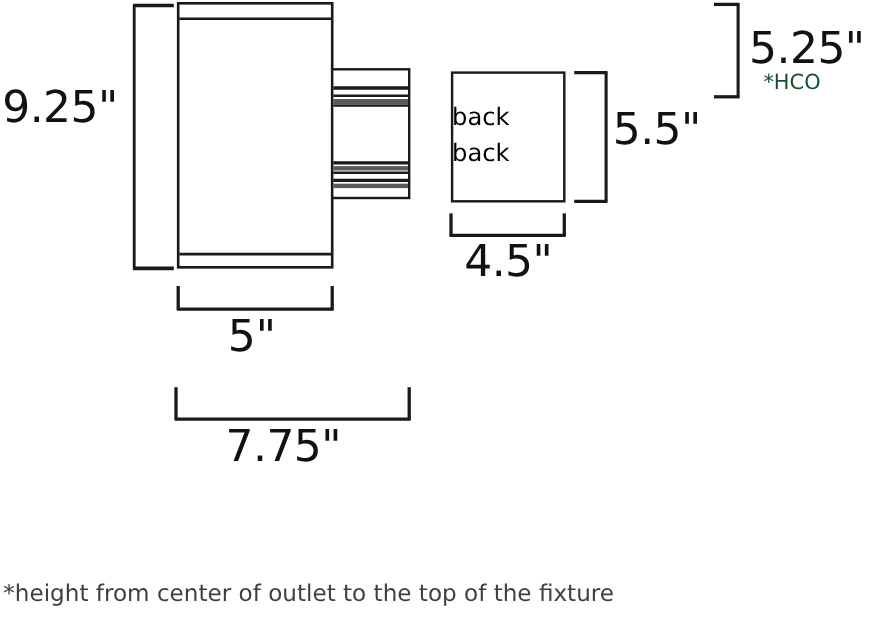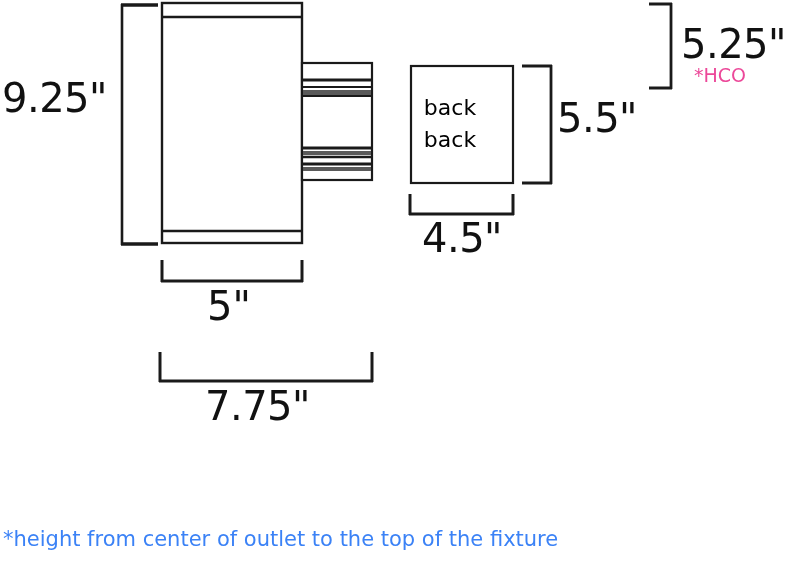--- a/index.html
+++ b/index.html
@@ -65,40 +65,40 @@
     left: 681px;
     top: 24px;
     font-size: 40px;
     letter-spacing: -0.5px;
   }
   .hco-note {
     position: absolute;
     left: 694px;
     top: 66px;
     font-size: 19px;
-    color: #ec4899;
+    color: #14532d;
     white-space: nowrap;
     line-height: 1;
   }
   .backplate-text {
     position: absolute;
     left: 411px;
     top: 92px;
     width: 78px;
-    text-align: center;
+    text-align: left;
     font-size: 22px;
     color: #000000;
     line-height: 1.45;
   }
   .footnote {
     position: absolute;
     left: 3px;
     top: 529px;
     font-size: 21px;
-    color: #3b82f6;
+    color: #404040;
     white-space: nowrap;
     line-height: 1;
   }
 </style>
 </head>
 <body>
 
 <div id="canvas">
 
   <svg class="svg-layer" viewBox="0 0 796 562" xmlns="http://www.w3.org/2000/svg">

